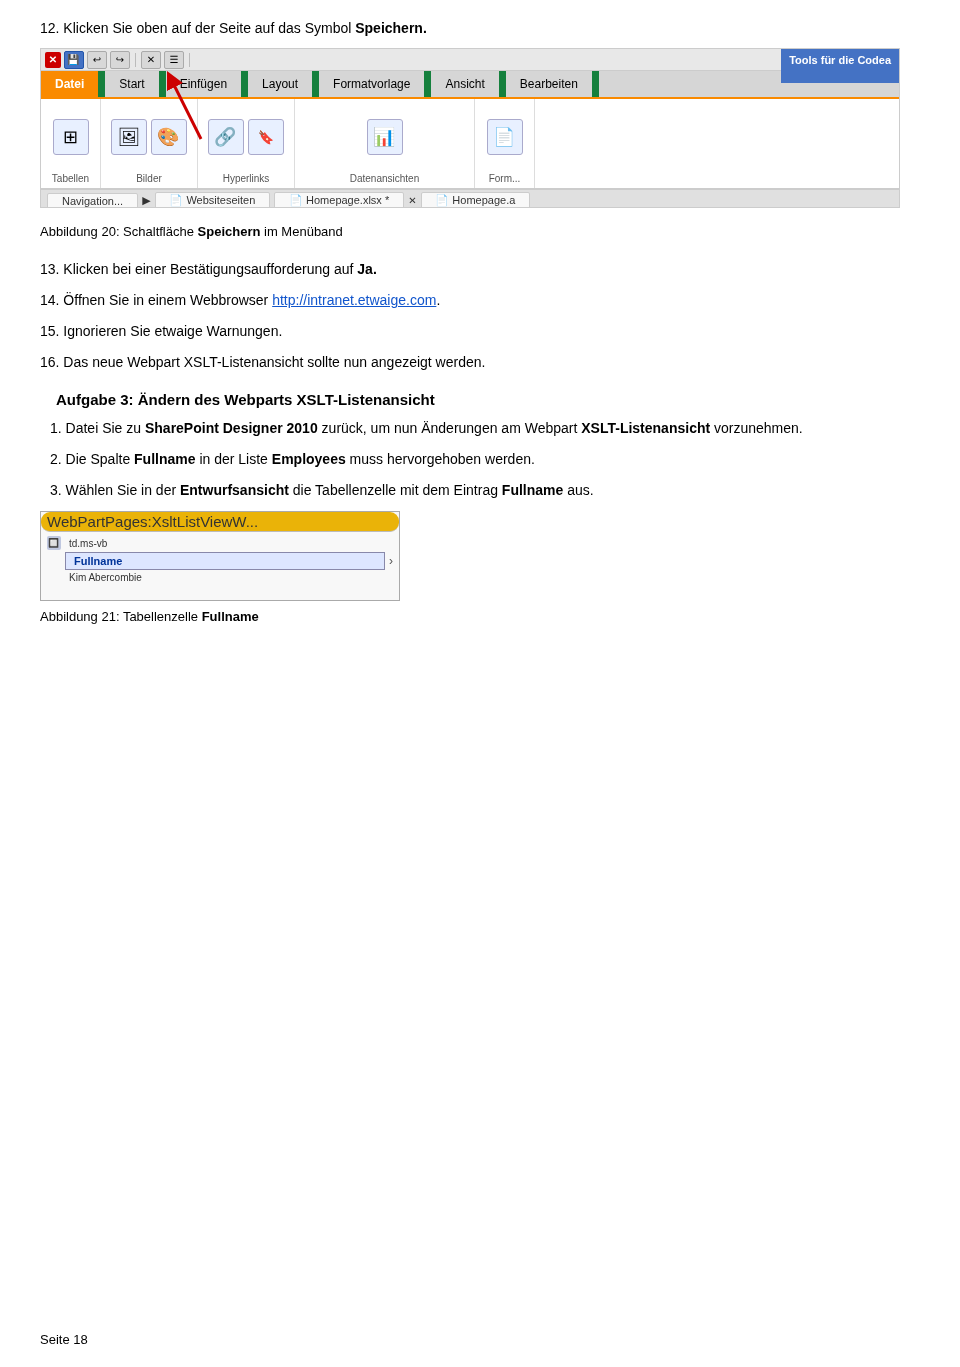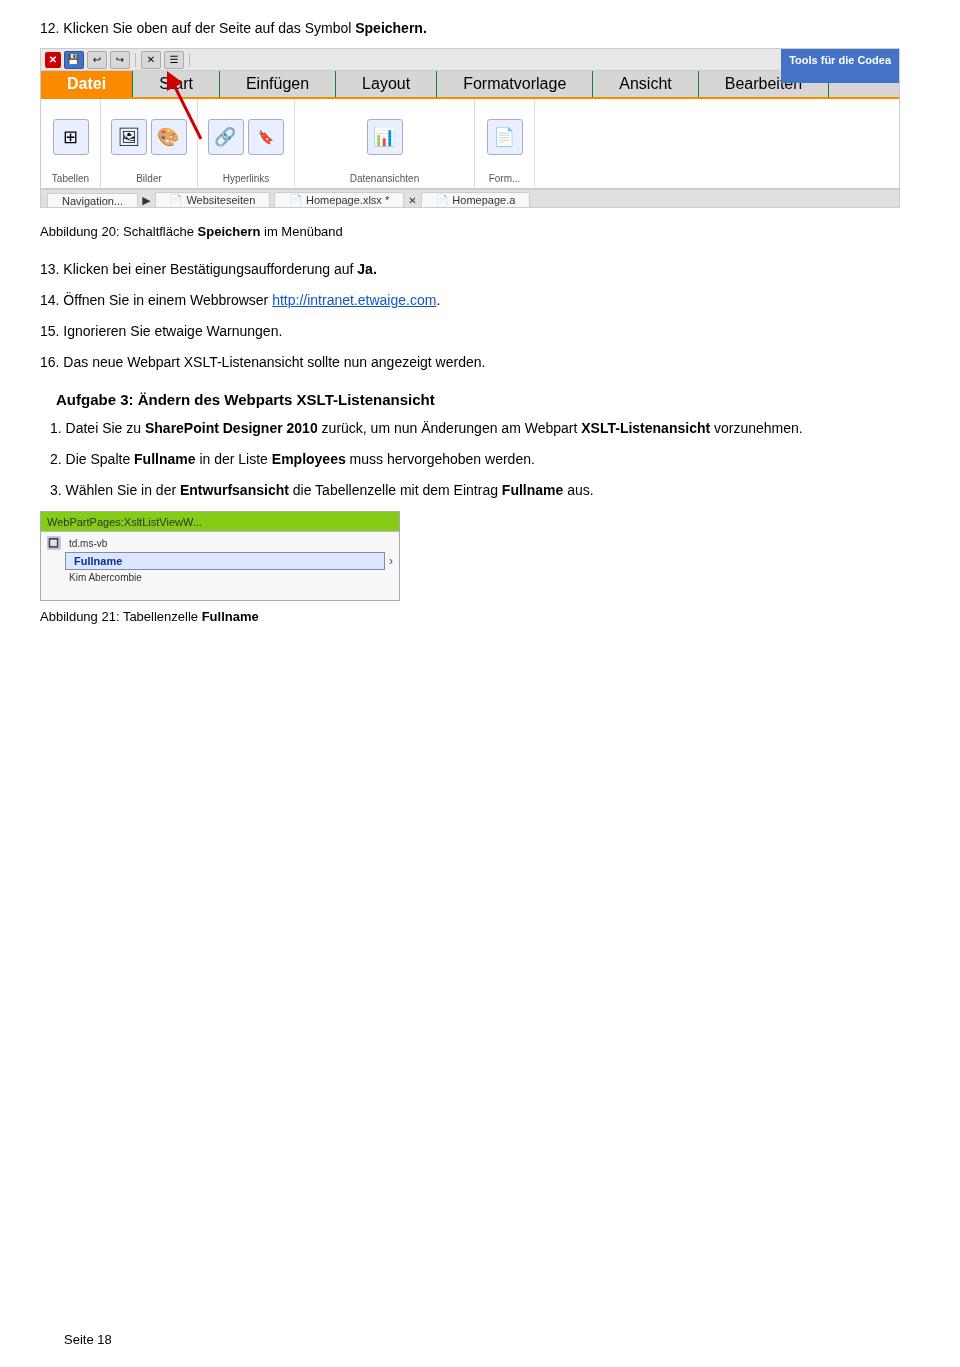--- a/index.html
+++ b/index.html
@@ -63,25 +63,25 @@
 
     .ribbon-tabs {
       display: flex;
       align-items: flex-end;
       height: 28px;
       background: #d6d6d6;
       border-bottom: 2px solid #fa8a00;
       padding-left: 0;
     }
     .ribbon-tab {
-      padding: 4px 26px;
-      font-size: 16px;
+      padding: 4px 14px;
+      font-size: 12px;
       background: #d6d6d6;
       cursor: pointer;
-      border-right: 1px solid #15803d;
+      border-right: 7px solid #15803d;
       height: 26px;
       display: flex; align-items: center;
     }
     .ribbon-tab.active {
       background: #fa8a00;
       color: #fff;
       font-weight: bold;
     }
 
     .ribbon-content {
@@ -172,26 +172,26 @@
       overflow: hidden;
     }
 
     .sp-designer-mini {
       width: 100%; height: 100%;
       display: flex;
       flex-direction: column;
     }
 
     .sp-mini-header {
-      background: #84cc16;
+      background: #eab308;
       height: 20px;
       border-bottom: 1px solid #bbb;
       display: flex; align-items: center;
       padding: 0 6px;
-      font-size: 11px; color: #333;
+      font-size: 15px; color: #333; border-radius: 9px;
     }
 
     .sp-mini-body {
       flex: 1;
       display: flex;
       flex-direction: column;
       padding: 4px 6px;
     }
 
     .sp-mini-row {
@@ -228,21 +228,20 @@
       padding-left: 4px;
     }
 
     
     .footer {
       position: fixed;
       bottom: 20px;
       left: 40px;
       font-size: 13px;
       color: #000;
-      margin-left: 24px;
     }
 
     .toolbar-row {
       display: flex;
       align-items: center;
       background: #e8e8e8;
       height: 22px;
       padding: 0 4px;
       gap: 3px;
       border-bottom: 1px solid #ccc;

